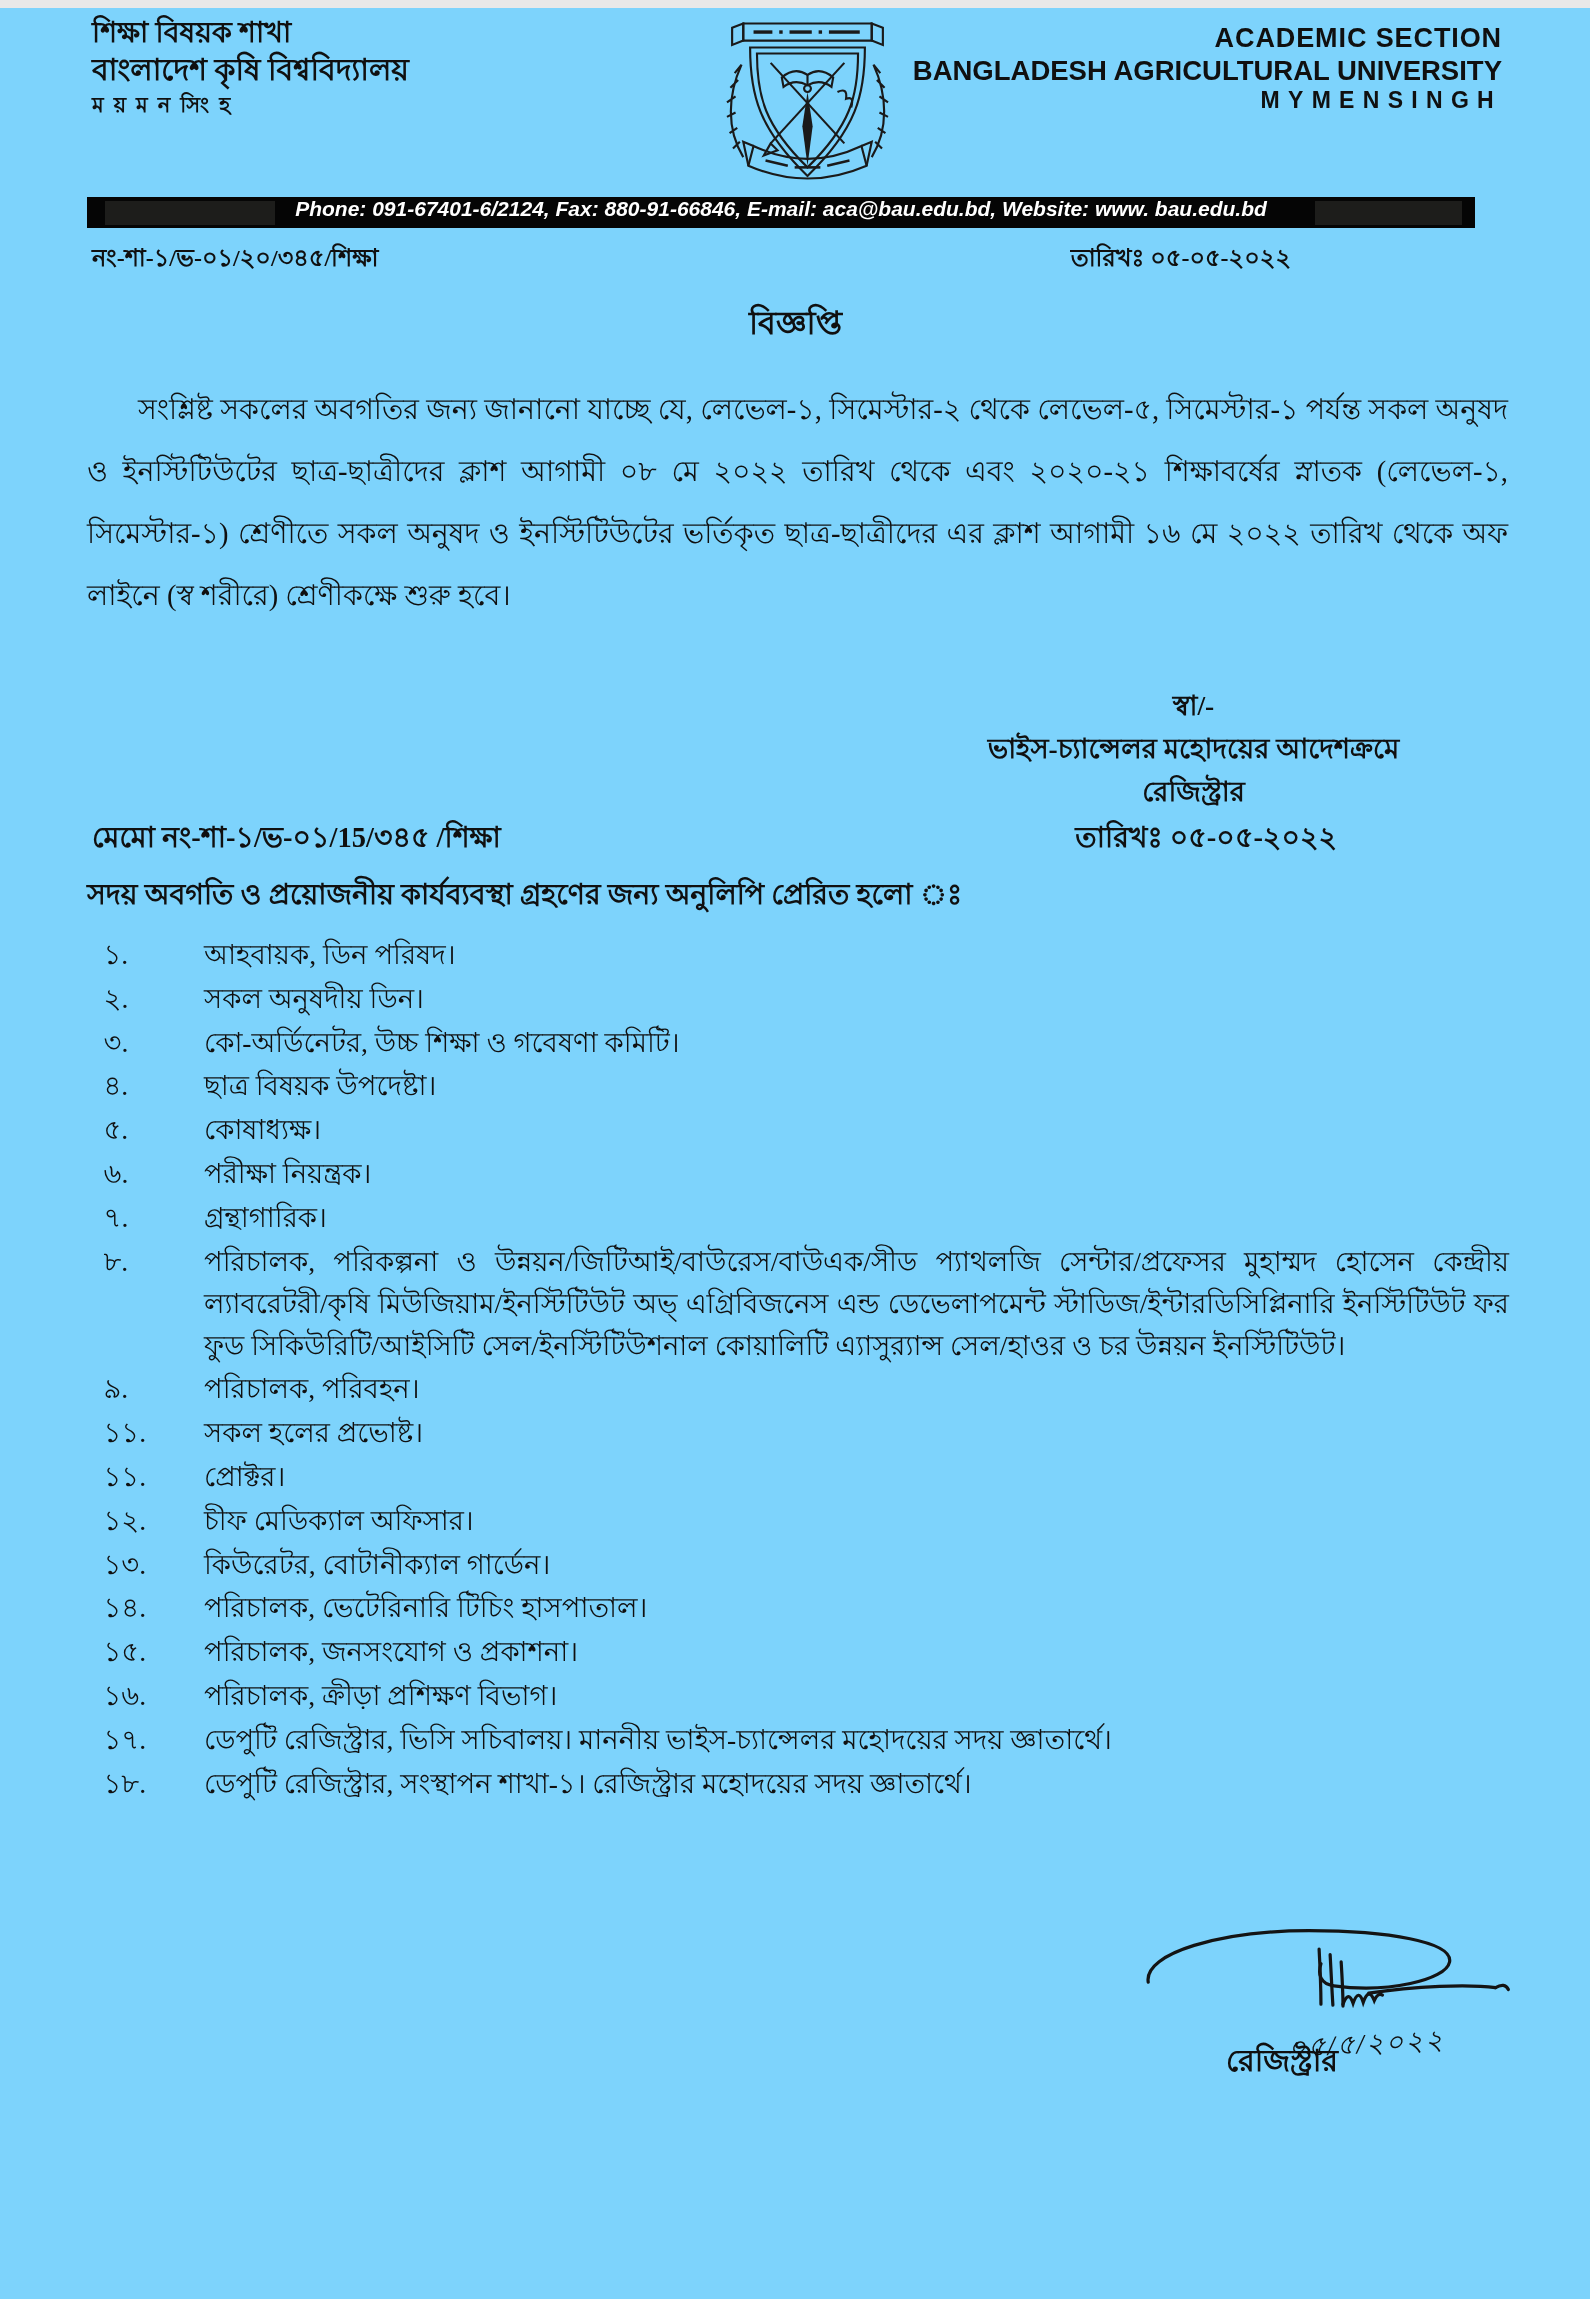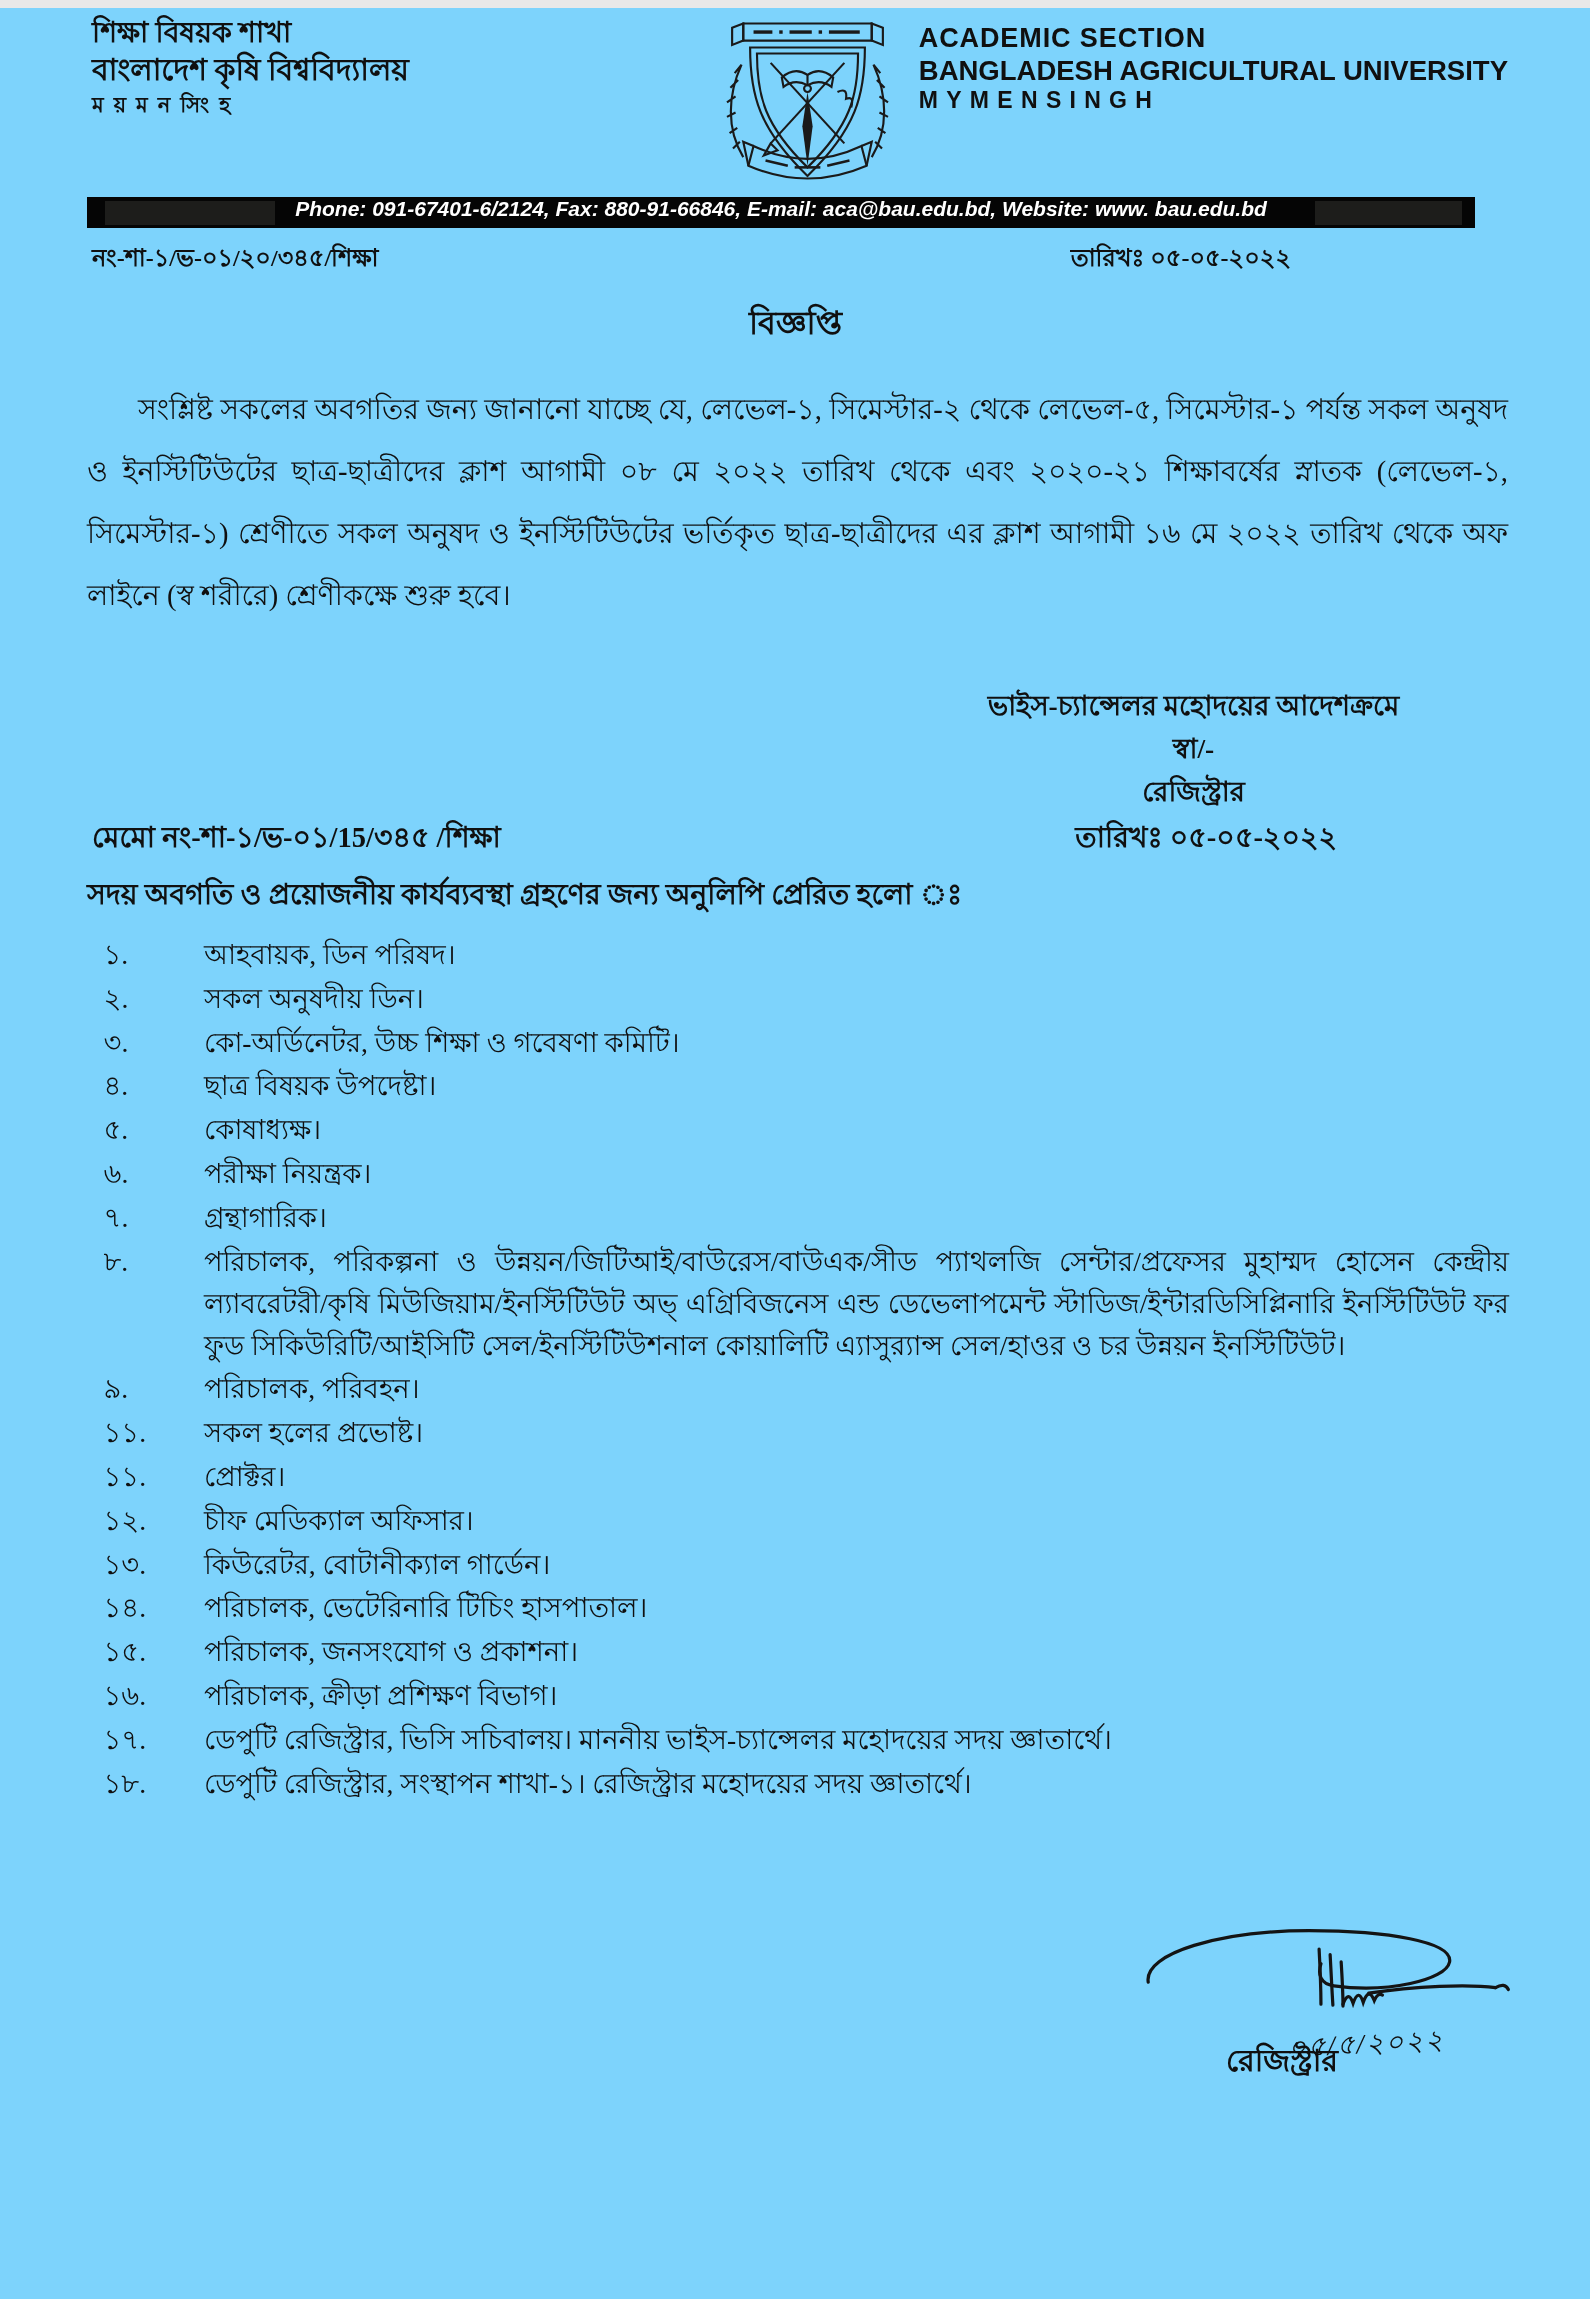--- a/index.html
+++ b/index.html
@@ -13,21 +13,21 @@
     font-family:"Liberation Serif","DejaVu Serif",serif;
     overflow:hidden;
   }
   
   .hdr-left { position:absolute; left:92px; top:7.3px; line-height:1.25; }
   .hdr-left .l1 { font-size:28.5px; font-weight:700; }
   .hdr-left .l2 { font-size:30px; font-weight:700; }
   .hdr-left .l3 { font-size:21px; font-weight:700; letter-spacing:10px; margin-top:3.7px; }
   .logo { position:absolute; left:709px; top:3.7px; width:197px; height:178px; }
   .hdr-right {
-    position:absolute; right:83px; top:14.7px; 
+    position:absolute; right:89px; top:14.7px; text-align:right;
     font-family:"Liberation Sans","DejaVu Sans",sans-serif; line-height:1.18;
   }
   .hdr-right .r1 { font-size:27px; font-weight:800; letter-spacing:0.9px; }
   .hdr-right .r2 { font-size:27.5px; font-weight:800; letter-spacing:0px; }
   .hdr-right .r3 { font-size:23px; font-weight:800; letter-spacing:8.3px; }
   
   .bar {
     position:absolute; left:87px; top:189px; width:1388px; height:31px;
     background:#050505; display:flex; align-items:flex-start; justify-content:center;
     font-family:"Liberation Sans","DejaVu Sans",sans-serif;
@@ -145,22 +145,22 @@
   <div class="ref-row">
     <span>নং-শা-১/ভ-০১/২০/৩৪৫/শিক্ষা</span>
     <span>তারিখঃ ০৫-০৫-২০২২</span>
   </div>
 
   <div class="doc-title">বিজ্ঞপ্তি</div>
 
   <div class="body-par">সংশ্লিষ্ট সকলের অবগতির জন্য জানানো যাচ্ছে যে, লেভেল-১, সিমেস্টার-২ থেকে লেভেল-৫, সিমেস্টার-১ পর্যন্ত সকল অনুষদ ও ইনস্টিটিউটের ছাত্র-ছাত্রীদের ক্লাশ আগামী ০৮ মে ২০২২ তারিখ থেকে এবং ২০২০-২১ শিক্ষাবর্ষের স্নাতক (লেভেল-১, সিমেস্টার-১) শ্রেণীতে সকল অনুষদ ও ইনস্টিটিউটের ভর্তিকৃত ছাত্র-ছাত্রীদের এর ক্লাশ আগামী ১৬ মে ২০২২ তারিখ থেকে অফ লাইনে (স্ব শরীরে) শ্রেণীকক্ষে শুরু হবে।</div>
 
   <div class="sig-block">
+    <div>স্বা/-</div>
     <div>ভাইস-চ্যান্সেলর মহোদয়ের আদেশক্রমে</div>
-    <div>স্বা/-</div>
     <div>রেজিস্ট্রার</div>
   </div>
 
   <div class="memo-row">
     <span>মেমো নং-শা-১/ভ-০১/15/৩৪৫ /শিক্ষা</span>
     <span>তারিখঃ ০৫-০৫-২০২২</span>
   </div>
 
   <div class="intro-line">সদয় অবগতি ও প্রয়োজনীয় কার্যব্যবস্থা গ্রহণের জন্য অনুলিপি প্রেরিত হলো ঃ</div>
 

